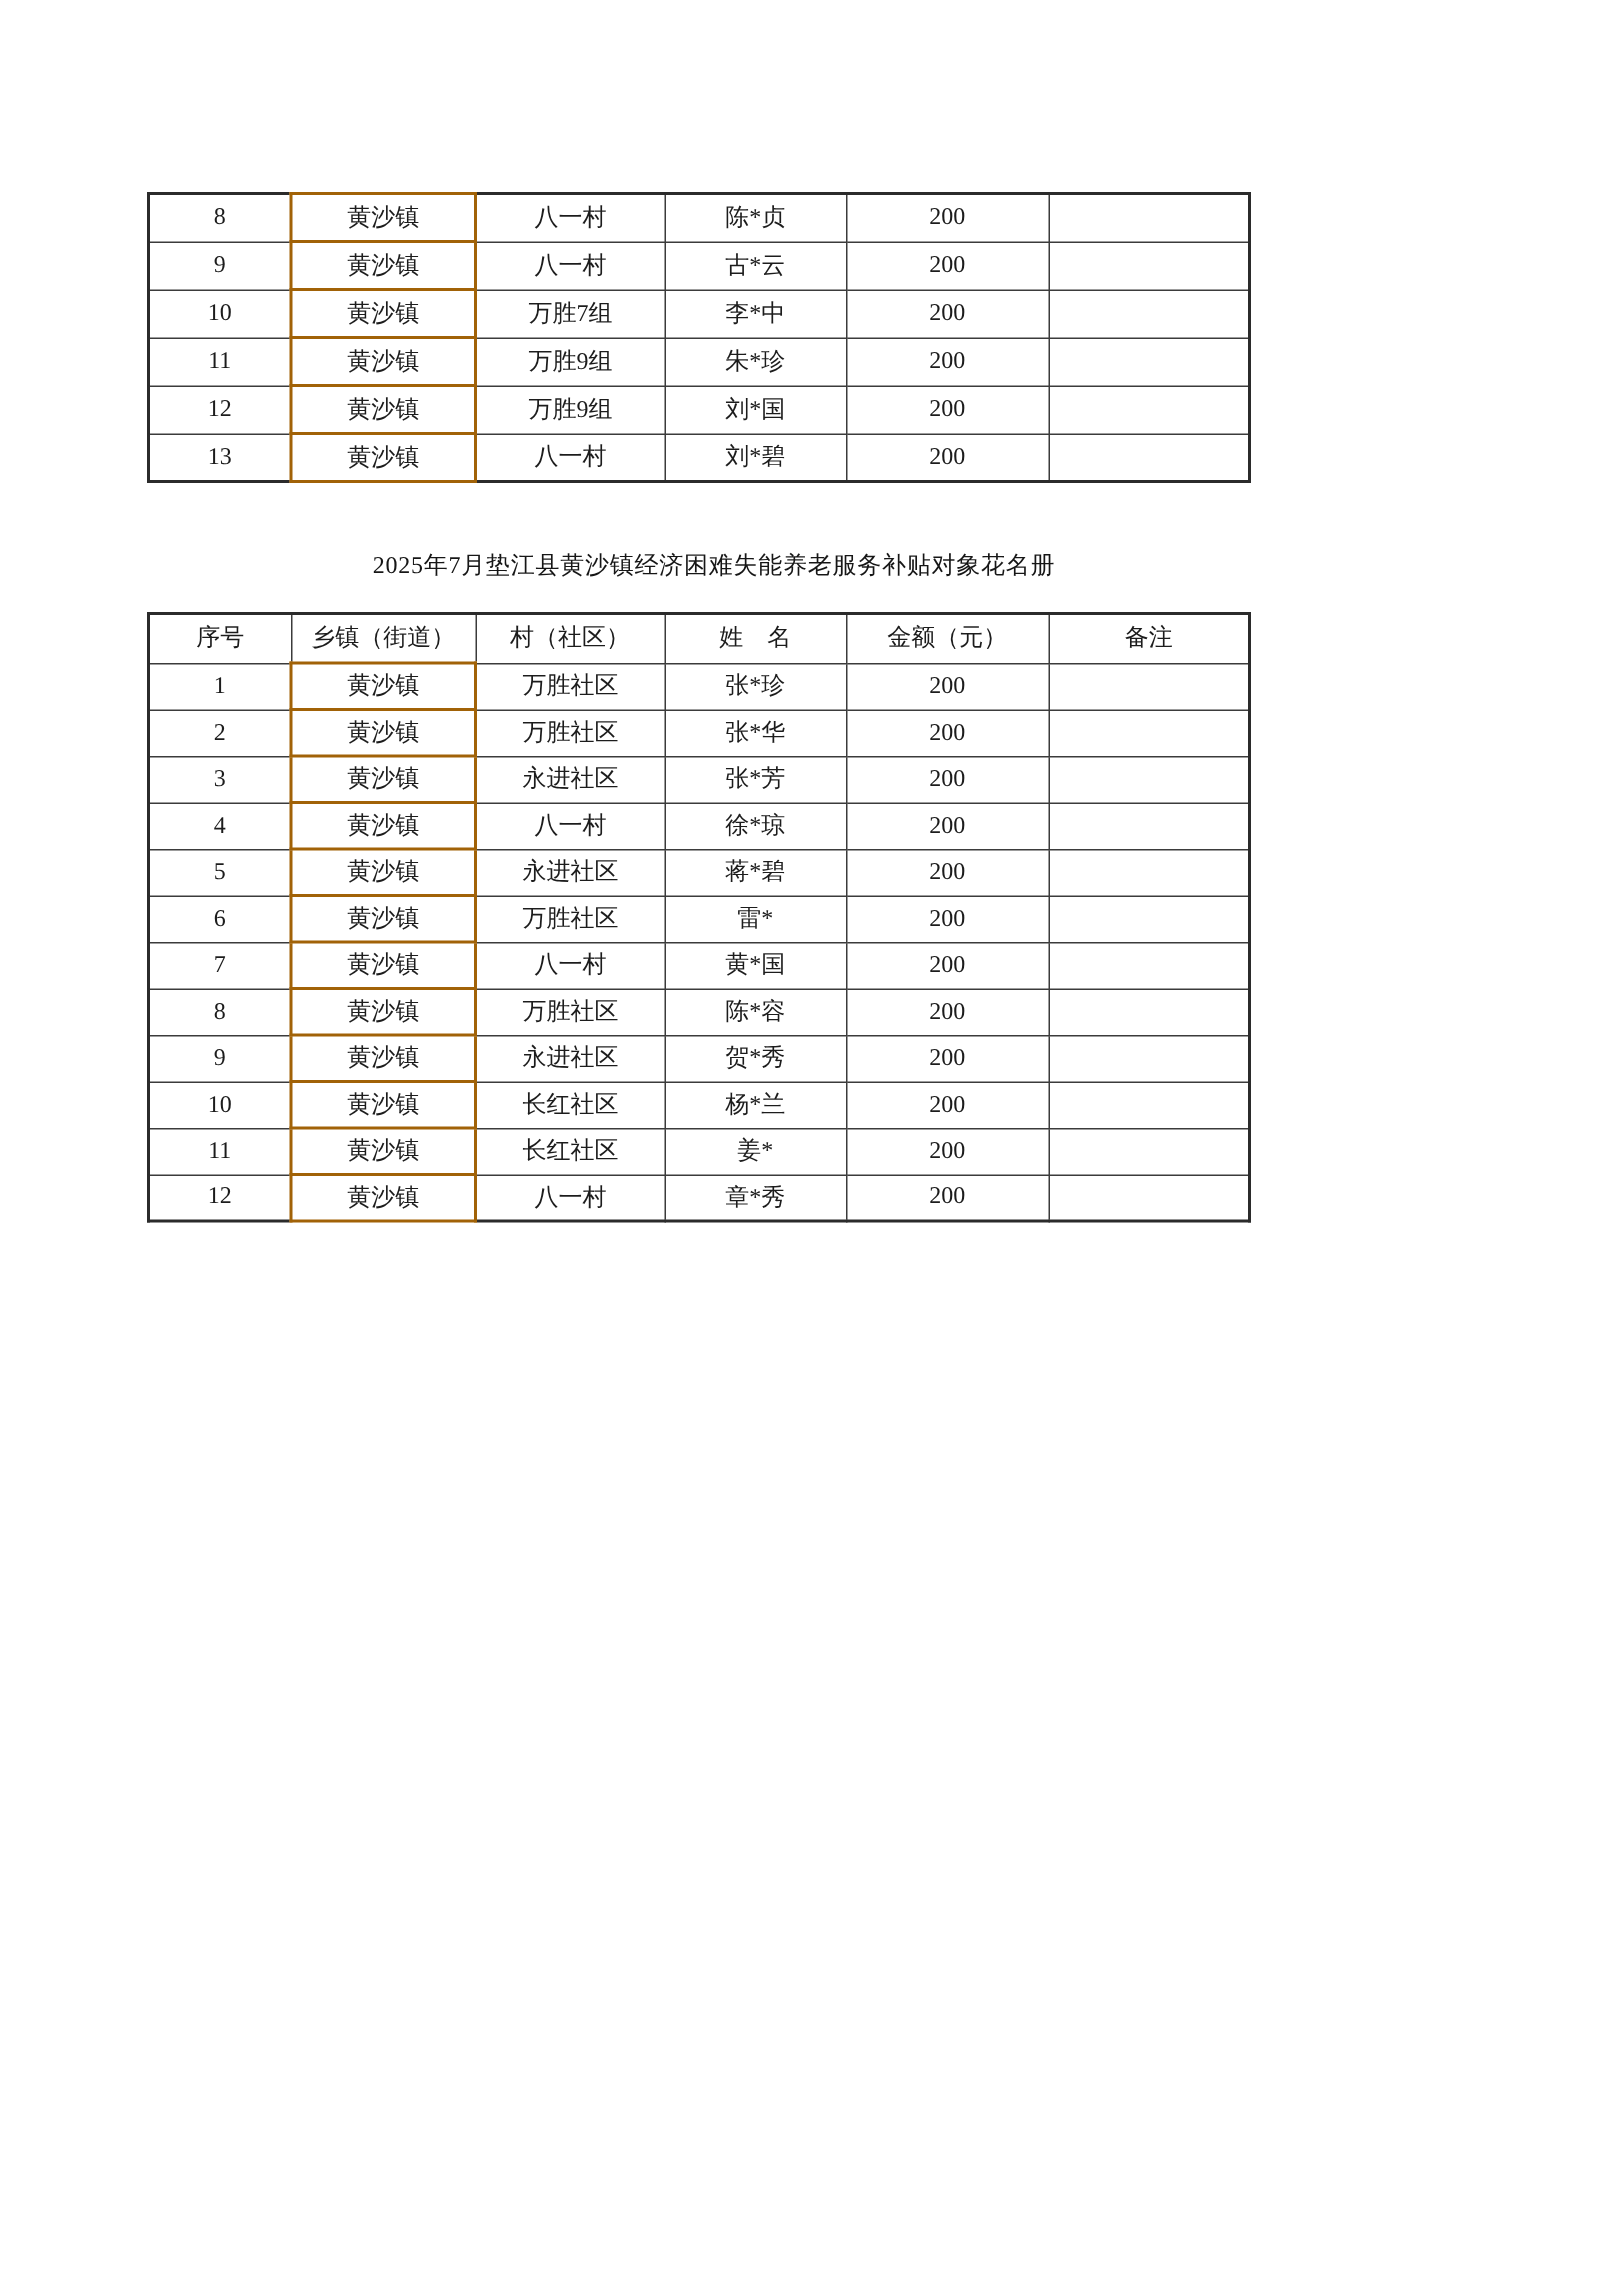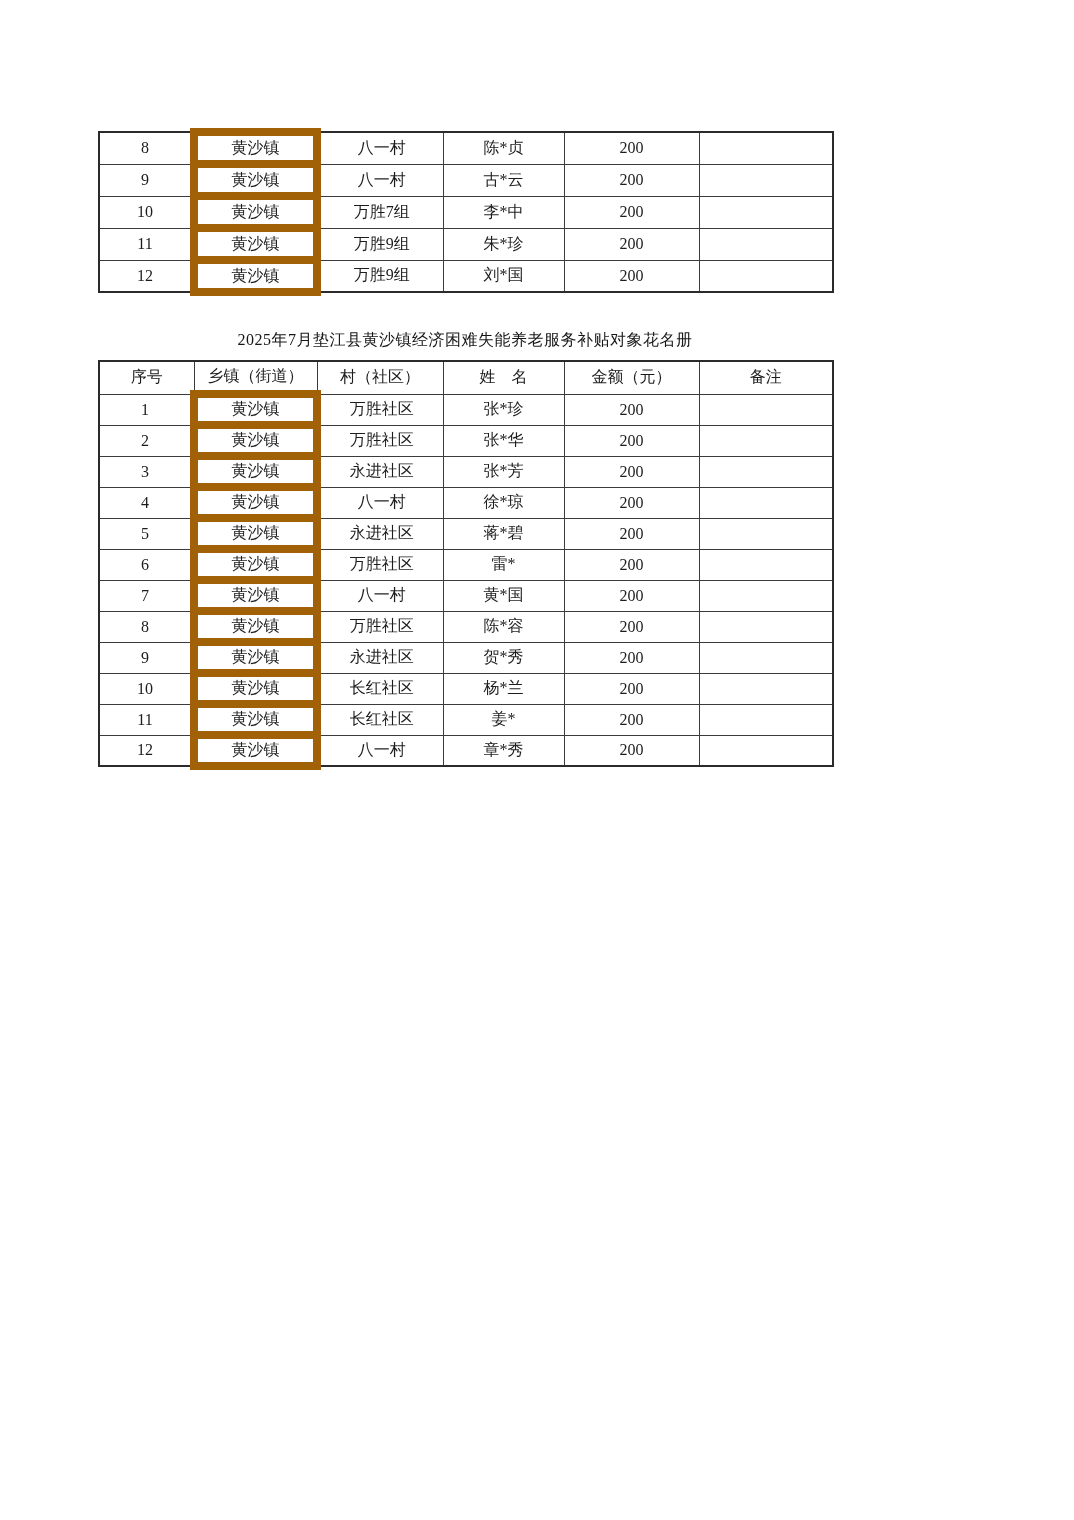--- a/index.html
+++ b/index.html
@@ -36,34 +36,34 @@
     border: 1px solid #3b3b3b;
     text-align: center;
     vertical-align: middle;
     font-size: 16px;
     font-weight: normal;
     padding: 0 2px;
     overflow: hidden;
     white-space: nowrap;
   }
   table.roster td.heavy {
-    border: 8px solid #a16207;
+    border: 2px solid #a16207;
   }
   #table1 tr { height: 32px; }
   #table2 tr { height: 31px; }
   #table2 tr.header-row { height: 33px; }
   col.c-seq    { width: 95px; }
   col.c-town   { width: 123px; }
   col.c-village{ width: 126px; }
   col.c-name   { width: 121px; }
   col.c-amount { width: 135px; }
   col.c-remark { width: 134px; }
   .table-title {
     width: 734px;
-    margin: 0;
+    margin: 11px;
     padding: 34px 0 9px 0;
     text-align: center;
     font-size: 16px;
     font-weight: normal;
     color: #161616;
     letter-spacing: 0.5px;
   }
 </style>
 </head>
 <body>
@@ -111,20 +111,28 @@
             <td>万胜9组</td>
             <td>朱*珍</td>
             <td>200</td>
             <td></td>
           </tr>
           <tr>
             <td>12</td>
             <td class="heavy">黄沙镇</td>
             <td>万胜9组</td>
             <td>刘*国</td>
+            <td>200</td>
+            <td></td>
+          </tr>
+          <tr>
+            <td>13</td>
+            <td class="heavy">黄沙镇</td>
+            <td>八一村</td>
+            <td>刘*碧</td>
             <td>200</td>
             <td></td>
           </tr>
         </tbody>
     </table>
 
     <div class="table-title">2025年7月垫江县黄沙镇经济困难失能养老服务补贴对象花名册</div>
 
     <table class="roster" id="table2">
       <colgroup>

